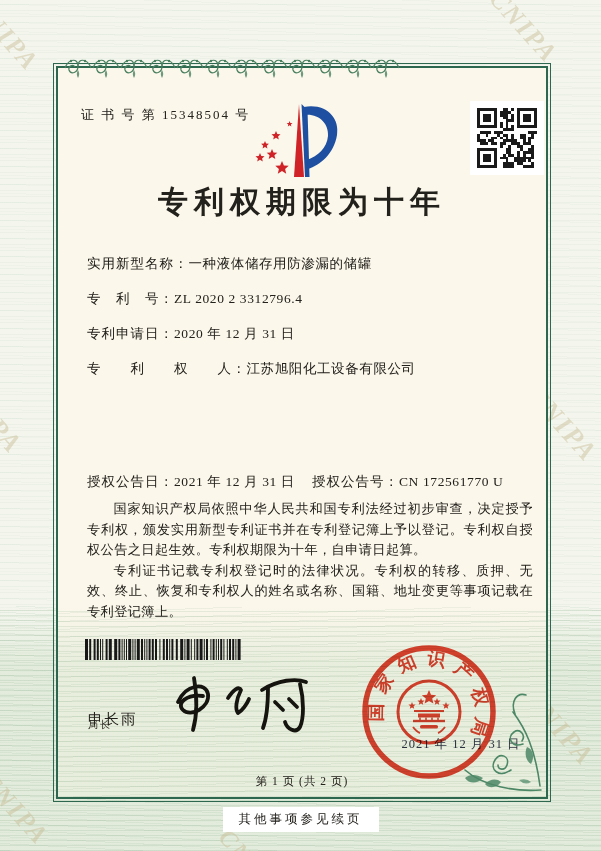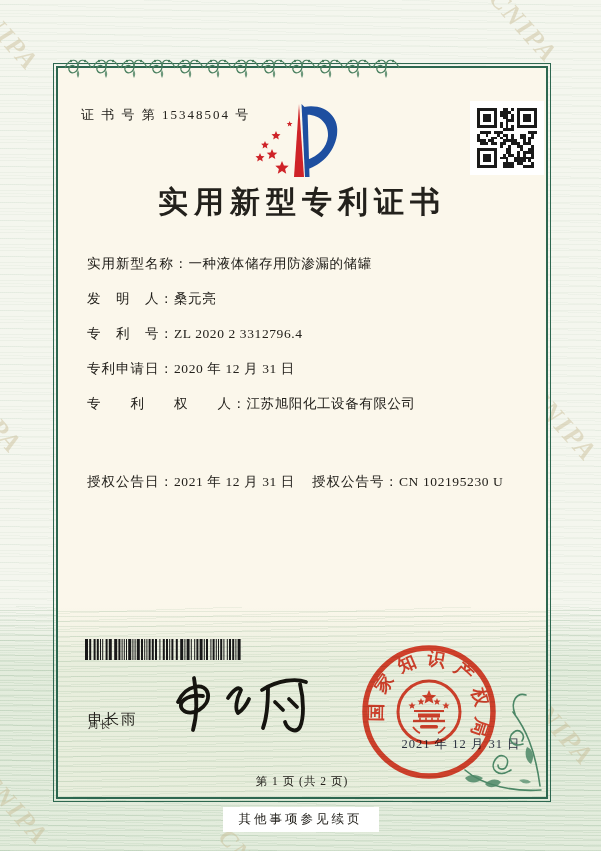--- a/index.html
+++ b/index.html
@@ -419,35 +419,38 @@
         <rect x="10" y="20" width="1" height="1" fill="#1a1a1a"></rect>
         <rect x="11" y="20" width="1" height="1" fill="#1a1a1a"></rect>
         <rect x="12" y="20" width="1" height="1" fill="#1a1a1a"></rect>
         <rect x="16" y="20" width="1" height="1" fill="#1a1a1a"></rect>
         <rect x="17" y="20" width="1" height="1" fill="#1a1a1a"></rect>
         <rect x="18" y="20" width="1" height="1" fill="#1a1a1a"></rect>
         <rect x="19" y="20" width="1" height="1" fill="#1a1a1a"></rect>
       </svg>
   </div>
 
-  <h1 class="title">实用新型专利证书</h1>
+  <h1 class="title">专利权期限为十年</h1>
 
   <div class="fields">
     <div class="row"><span class="flabel">实用新型名称：</span><span class="fvalue">一种液体储存用防渗漏的储罐</span></div>
-    <div class="row"><span class="flabel">发　明　人：</span><span class="fvalue">桑元亮</span></div>
     <div class="row"><span class="flabel">专　利　号：</span><span class="fvalue">ZL 2020 2 3312796.4</span></div>
     <div class="row"><span class="flabel">专利申请日：</span><span class="fvalue">2020 年 12 月 31 日</span></div>
     <div class="row"><span class="flabel">专　　利　　权　　人：</span><span class="fvalue">江苏旭阳化工设备有限公司</span></div>
   </div>
 
   <div class="grant-row">
     <span class="flabel">授权公告日：</span><span class="fvalue">2021 年 12 月 31 日</span>
-    <span class="seg2"><span class="flabel">授权公告号：</span><span class="fvalue">CN 102195230 U</span></span>
+    <span class="seg2"><span class="flabel">授权公告号：</span><span class="fvalue">CN 172561770 U</span></span>
   </div>
 
+  <div class="paras">
+    <p>国家知识产权局依照中华人民共和国专利法经过初步审查，决定授予专利权，颁发实用新型专利证书并在专利登记簿上予以登记。专利权自授权公告之日起生效。专利权期限为十年，自申请日起算。</p>
+    <p>专利证书记载专利权登记时的法律状况。专利权的转移、质押、无效、终止、恢复和专利权人的姓名或名称、国籍、地址变更等事项记载在专利登记簿上。</p>
+  </div>
 
   <svg class="barcode" id="barcode" viewBox="0 0 160 21" preserveAspectRatio="none">
       <rect x="0" y="0" width="3" height="21" fill="#181818"></rect>
       <rect x="4.2" y="0" width="2" height="21" fill="#181818"></rect>
       <rect x="8.600000000000001" y="0" width="2" height="21" fill="#181818"></rect>
       <rect x="11.8" y="0" width="2" height="21" fill="#181818"></rect>
       <rect x="15" y="0" width="1" height="21" fill="#181818"></rect>
       <rect x="17.2" y="0" width="1" height="21" fill="#181818"></rect>
       <rect x="20.599999999999998" y="0" width="2" height="21" fill="#181818"></rect>
       <rect x="23.799999999999997" y="0" width="3" height="21" fill="#181818"></rect>

